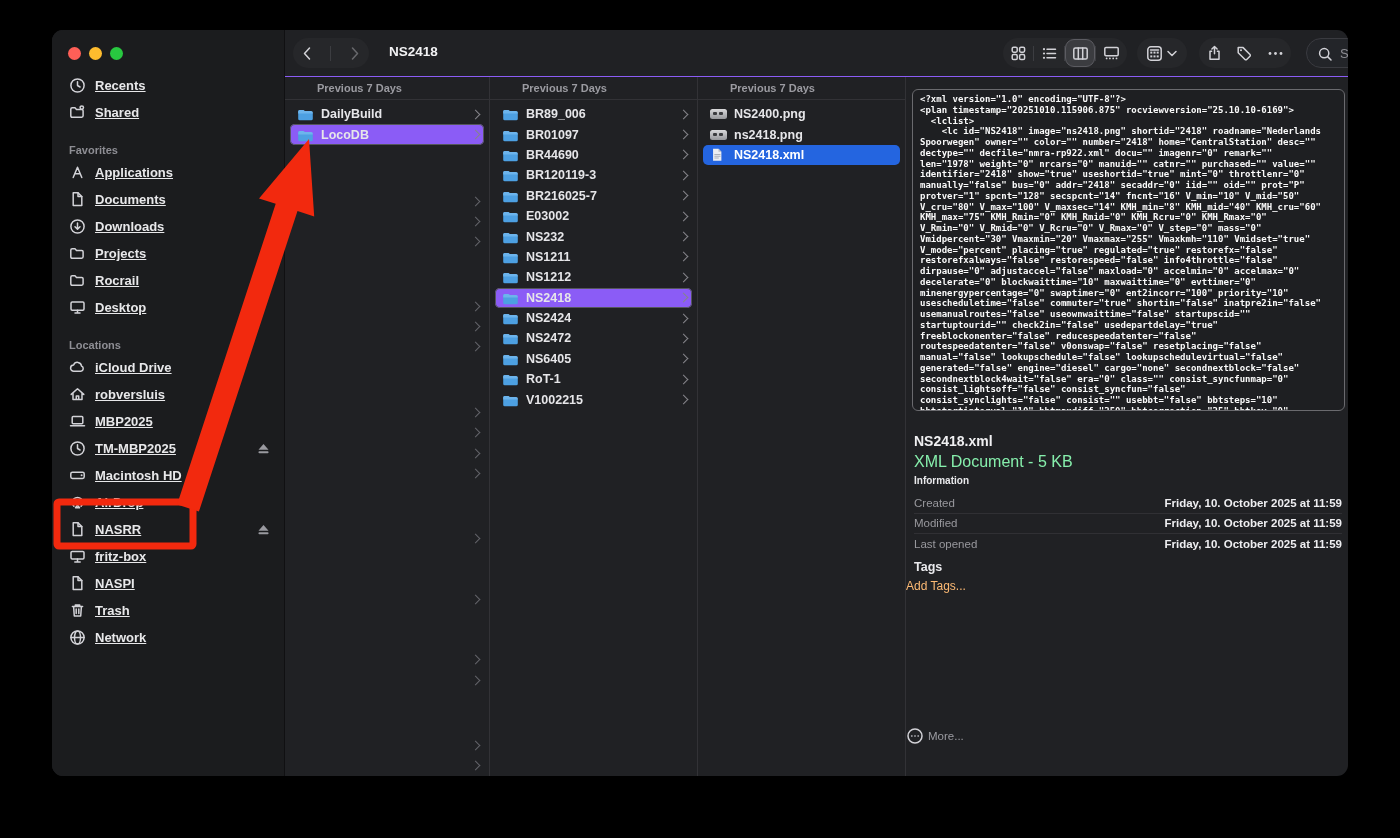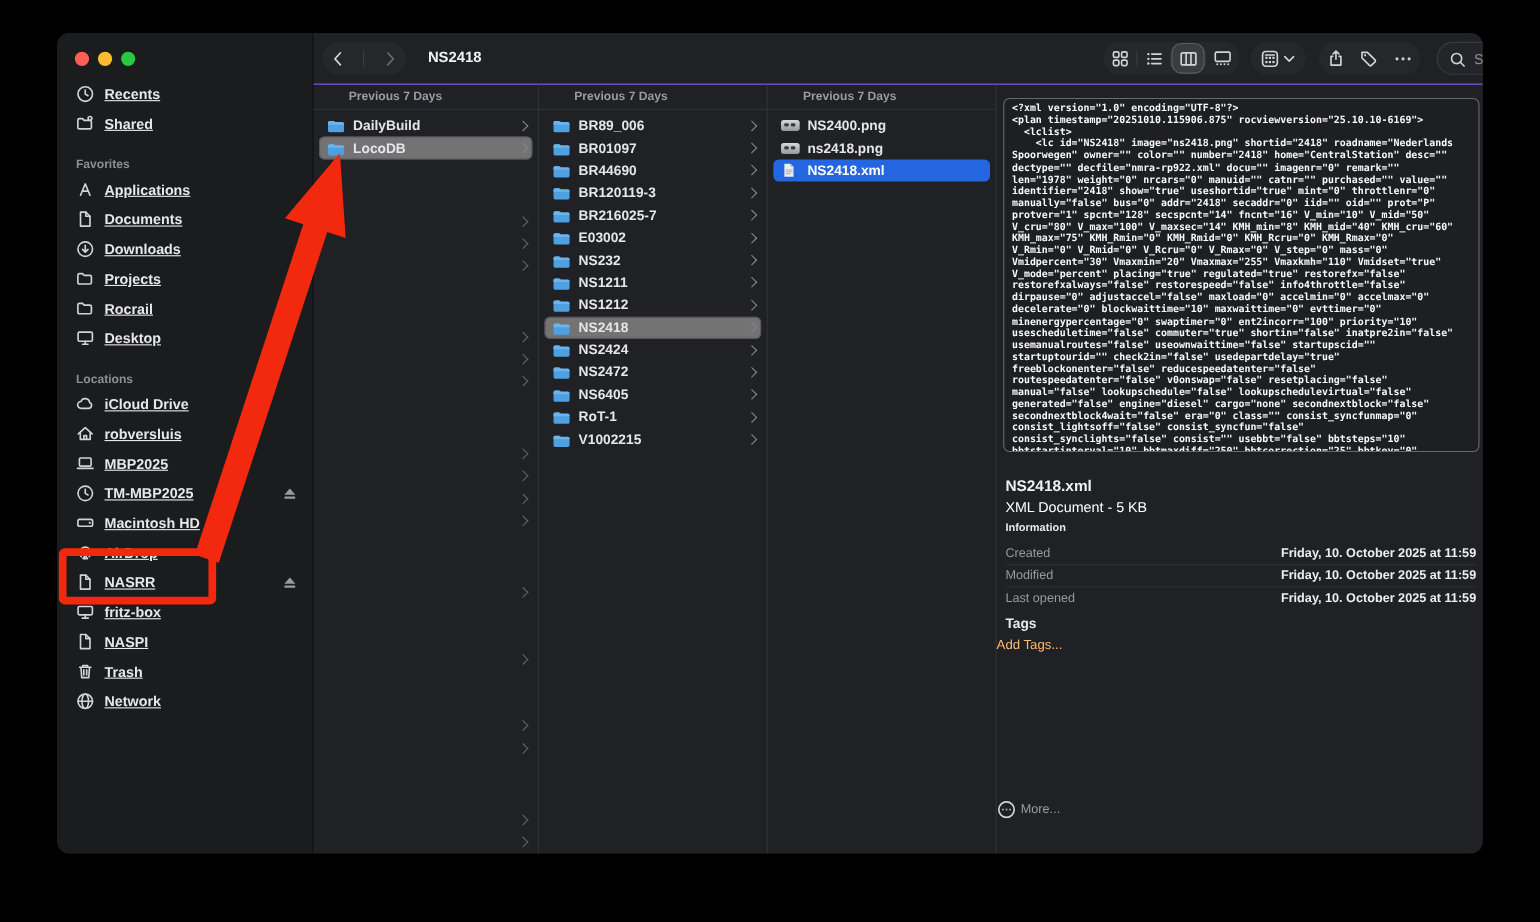--- a/index.html
+++ b/index.html
@@ -36,32 +36,32 @@
 
   
   .cols{position:absolute;left:0;top:46px;right:0;bottom:0;display:flex;border-top:1px solid #8b5cf6;}
   .col{position:relative;box-sizing:border-box;border-right:1px solid #323236;}
   .col1{width:205px;}.col2{width:208px;}.col3{width:208px;}
   .pane{flex:1;border-right:none;position:relative;}
   .colhdr{height:22px;display:flex;align-items:center;padding-left:32px;color:#9b9ba1;font-size:11px;font-weight:700;border-bottom:1px solid #323236;}
   .rows{padding-top:4px;}
   .frow{height:20.4px;display:flex;align-items:center;margin:0 5px;padding:0 5px 0 7px;border-radius:5px;color:#e6e6e9;font-size:12.5px;font-weight:600;gap:7px;}
   .frow .fic{width:17px;height:14px;flex:0 0 17px;display:flex;align-items:center;}
-  .frow.sel{background:#737373;box-shadow:inset 0 0 0 1px #55565c;}
+  .frow.sel{background:#8b5cf6;box-shadow:inset 0 0 0 1px #55565c;}
   .frow.bsel{background:#2465e0;color:#fff;}
   .chev{margin-left:auto;width:6px;height:6px;border-right:1.7px solid #85858b;border-top:1.7px solid #85858b;transform:rotate(45deg);flex:0 0 6px;}
   .gchev{position:absolute;right:10px;width:6px;height:6px;border-right:1.7px solid #63646a;border-top:1.7px solid #63646a;transform:rotate(45deg);}
   .thumb{width:17px;height:10px;border-radius:2.5px;background:linear-gradient(#d9d9db,#97989c);position:relative;flex:0 0 17px;}
   .thumb:after{content:"";position:absolute;left:3px;top:3px;width:4px;height:3px;background:#3a3b3e;box-shadow:6px 0 0 #3a3b3e;border-radius:1px;}
 
   
   .xmlbox{position:absolute;left:6px;top:12px;width:433px;height:322px;border:1.5px solid #6a6a6e;border-radius:6px;box-sizing:border-box;overflow:hidden;background:#1e1f22;}
   .xmlbox pre{margin:0;padding:4px 7px;font-family:"DejaVu Sans Mono",monospace;font-size:9px;line-height:10.75px;font-weight:bold;color:#fafafa;white-space:pre;}
   .fname{position:absolute;left:8px;top:356px;font-size:14px;font-weight:700;color:#f0f0f2;}
-  .fkind{position:absolute;left:8px;top:376px;font-size:13px;color:#ffffff;}
+  .fkind{position:absolute;left:8px;top:376px;font-size:16px;color:#86efac;}
   .infoh{position:absolute;left:8px;top:398px;font-size:10px;font-weight:700;color:#e9e9ec;}
   .inforows{position:absolute;left:8px;top:416px;right:6px;}
   .irow{height:19.5px;display:flex;align-items:center;justify-content:space-between;font-size:11.5px;}
   .irow + .irow{border-top:1px solid #303034;}
   .ilabel{color:#98989d;}
   .ivalue{color:#eeeef1;font-weight:700;}
   .tagsh{position:absolute;left:8px;top:483px;font-size:12.5px;font-weight:700;color:#e9e9ec;}
   .addtags{position:absolute;left:0;top:502px;font-size:12px;color:#fdba74;}
   .morewrap{position:absolute;left:0;right:0;top:650px;display:flex;align-items:center;gap:4px;}
   .morewrap svg{width:18px;height:18px;}

